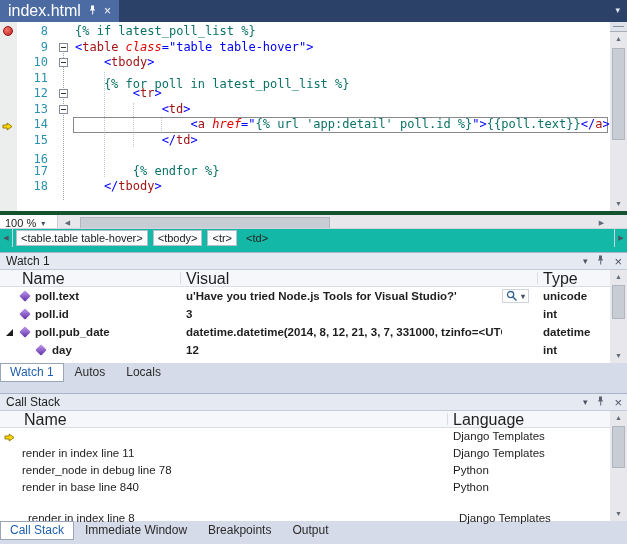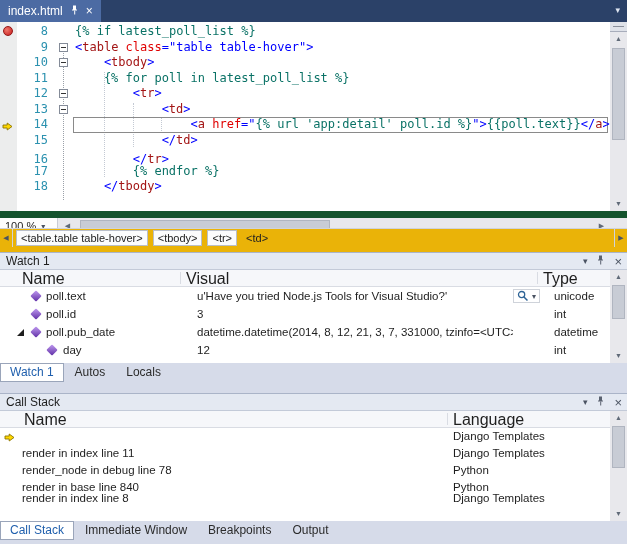--- a/index.html
+++ b/index.html
@@ -4,21 +4,21 @@
 <style>
   * { box-sizing: border-box; margin: 0; padding: 0; }
   html,body { width:627px; height:544px; }
   body { font-family:"Liberation Sans",sans-serif; font-size:12px; color:#1e1e1e;
          background:#d6dbe9; position:relative; overflow:hidden; }
 
   
   #tabstrip { position:absolute; left:0; top:0; width:627px; height:22px; background:#2b4168; }
   #doc-tab { position:absolute; left:0; top:0; height:22px; background:#4c6ba3; color:#fff;
              display:flex; align-items:center; gap:7px; padding:0 8px; }
-  #doc-tab .t { font-size:12px;text-align:center; }
+  #doc-tab .t { font-size:16px;text-align:center; }
   .tab-close { font-size:12px; line-height:12px; color:#fff; }
   #well-caret { position:absolute; right:7px; top:6px; color:#dfe6f2; font-size:9px; line-height:9px; }
 
   
   #editor { position:absolute; left:0; top:22px; width:610px; height:189px; background:#fff; overflow:hidden; }
   #bp-gutter { position:absolute; left:0; top:0; width:17px; height:189px; background:#eceded; }
   #outline-vline { position:absolute; left:63px; top:26px; height:152px; border-left:1px dotted #9aa0a8; }
   .guide { position:absolute; border-left:1px dotted #c3c9d3; }
   #code-rows { position:absolute; left:0; top:2px; width:610px; height:186px; }
   .code-row { position:absolute; left:0; width:610px; height:15.5px; }
@@ -28,60 +28,60 @@
             background:radial-gradient(circle at 35% 35%, #f0776b, #c51c1c); border:1px solid #941616; }
   .arrow-wrap { position:absolute; left:2px; top:3px; width:11px; height:9px; }
   .num { position:absolute; left:18px; top:0; width:30px; text-align:right; color:#2b91af;
          font-family:"DejaVu Sans Mono",monospace; font-size:12px; line-height:15.5px; }
   .out-box { position:absolute; left:59px; top:3px; width:9px; height:9px; background:#fff; border:1px solid #848b98; }
   .out-box .minus { position:absolute; left:1px; top:3px; width:5px; height:1px; background:#333; }
   .code-text { position:absolute; left:75px; top:0; white-space:pre;
                font-family:"DejaVu Sans Mono",monospace; font-size:12px; line-height:15.5px; }
   .tk-dj { color:#0a7266; }
   .tk-tg { color:#a31515; }
-  .tk-at { color:#e00000; }
+  .tk-at { color:#e00000;font-style:italic; }
   .tk-dl { color:#0000ff; }
   .tk-vl { color:#0000ff; }
 
   
   #ed-vsb { position:absolute; left:610px; top:22px; width:17px; height:189px; background:#e8e8ec; }
   #ed-split { position:absolute; left:0; top:0; width:17px; height:10px; background:#dfe2e9; border-bottom:1px solid #a8adbb; }
   #ed-split i { position:absolute; left:3px; top:4px; width:11px; height:1px; background:#8a8f9b; display:block; }
   .sb-arrow { position:absolute; width:17px; height:14px; color:#606a78; font-size:7px; text-align:center; line-height:14px; }
   .sb-thumb { position:absolute; left:2px; width:13px; background:#c8ccd5; border:1px solid #b0b5c0; }
 
-  #hrow { position:absolute; left:0; top:211px; width:627px; height:28px; background:#e8e8ec; border-top:7px solid #14532d; }
+  #hrow { position:absolute; left:0; top:211px; width:627px; height:28px; background:#e8e8ec; border-top:4px solid #14532d; }
   #zoom { position:absolute; left:0; top:0; width:58px; height:16px; background:#fdfdfd; border-right:1px solid #c9ccd4;
           display:flex; align-items:center; gap:5px; padding:0 5px; font-size:11px; }
   #zoom .zc { font-size:8px; color:#4a5362; }
   .h-arrow { position:absolute; top:0; width:17px; height:16px; color:#606a78; font-size:7px; text-align:center; line-height:16px; }
   #h-thumb { position:absolute; left:80px; top:2px; width:250px; height:12px; background:#c8ccd5; border:1px solid #b0b5c0; }
 
   
-  #crumbbar { position:absolute; left:0; top:228px; width:627px; height:27px; background:#eab308; border-top:1px solid #cfd3da; }
+  #crumbbar { position:absolute; left:0; top:228px; width:627px; height:27px; background:#14b8a6; border-top:1px solid #cfd3da; }
   #cb-left  { position:absolute; left:0; top:0; width:13px; height:18px; border-right:1px solid #d0d3da; color:#4a5362; font-size:7px; text-align:center; line-height:18px; }
   #cb-right { position:absolute; right:0; top:0; width:13px; height:18px; border-left:1px solid #d0d3da; color:#4a5362; font-size:7px; text-align:center; line-height:18px; }
   #crumbs { position:absolute; left:16px; top:1px; height:16px; display:flex; gap:5px; align-items:center; }
   .crumb { font-size:11px; color:#222; padding:0 4px; line-height:14px; white-space:nowrap; }
   .crumb.boxed { border:1px solid #b9bfca; background:#fbfcfd; }
 
   
   .phdr { position:absolute; left:0; width:627px; height:18px; background:#e4e9f2;
           border-top:1px solid #aab4c8; border-bottom:1px solid #c3cad8; }
   .phdr .title { position:absolute; left:6px; top:1px; font-size:12px; line-height:15px; }
   .phdr .icons { position:absolute; right:5px; top:0; height:16px; display:flex; gap:9px; align-items:center; color:#4a5362; }
   .hic { font-size:9px; line-height:9px; }
   .hic.x { font-size:13px; line-height:13px; }
 
   .list-area { position:absolute; left:0; width:610px; background:#fff; }
   .colhdr { position:absolute; left:0; top:0; width:100%; height:17px; background:#f6f7fa; border-bottom:1px solid #d9dce3; }
   .colhdr .c { position:absolute; top:1px; font-size:16px; line-height:15px; color:#1e1e1e; }
   .colsep { position:absolute; top:2px; height:12px; border-left:1px solid #d9dce3; }
 
-  .wrow { position:absolute; left:11px; width:100%; height:18px; font-size:11.5px; }
+  .wrow { position:absolute; left:0; width:100%; height:18px; font-size:11.5px;font-weight:bold; }
   .expander { position:absolute; left:6px; top:6px; width:0; height:0;
               border-left:7px solid transparent; border-bottom:7px solid #1e1e1e; }
   .vicon { position:absolute; top:5px; width:8px; height:8px; transform:rotate(45deg);
            background:linear-gradient(135deg,#c09af0,#5f2ea6); border-radius:1px; }
   .wname { position:absolute; top:0; line-height:18px; white-space:nowrap; }
   .wval  { position:absolute; left:186px; top:0; line-height:18px; white-space:nowrap; max-width:316px; overflow:hidden; }
   .magbox { position:absolute; left:502px; top:2px; height:14px; display:flex; align-items:center; gap:3px;
             background:#fff; border:1px solid #cfd3da; padding:0 3px; }
   .magbox .mcaret { font-size:8px; color:#4a5362; }
   .wtype { position:absolute; left:543px; top:0; line-height:18px; white-space:nowrap; }
@@ -138,21 +138,21 @@
         <div class="bp-cell"></div>
         <div class="num">10</div>
         <div class="out-box">
           <div class="minus"></div>
         </div>
         <div class="code-text" style="padding-left: 28.88px;"><span class="tk-dl">&lt;</span><span class="tk-tg">tbody</span><span class="tk-dl">&gt;</span></div>
       </div>
       <div class="code-row" style="top: 46.5px;">
         <div class="bp-cell"></div>
         <div class="num">11</div>
-        <div class="code-text" style="padding-left: 28.88px;"><span class="tk-dj">{% for poll in latest_poll_list %}</span></div>
+        <div class="code-text" style="padding-left: 28.88px; margin-top: 6px;"><span class="tk-dj">{% for poll in latest_poll_list %}</span></div>
       </div>
       <div class="code-row" style="top: 62px;">
         <div class="bp-cell"></div>
         <div class="num">12</div>
         <div class="out-box">
           <div class="minus"></div>
         </div>
         <div class="code-text" style="padding-left: 57.76px;"><span class="tk-dl">&lt;</span><span class="tk-tg">tr</span><span class="tk-dl">&gt;</span></div>
       </div>
       <div class="code-row" style="top: 77.5px;">
@@ -174,21 +174,20 @@
         <div class="code-text" style="padding-left: 115.52px;"><span class="tk-dl">&lt;</span><span class="tk-tg">a</span><span class="tk-at"> href</span><span class="tk-dl">="</span><span class="tk-dj">{% url 'app:detail' poll.id %}</span><span class="tk-dl">"&gt;</span><span class="tk-dj">{{poll.text}}</span><span class="tk-dl">&lt;/</span><span class="tk-tg">a</span><span class="tk-dl">&gt;</span></div>
       </div>
       <div class="code-row" style="top: 108.5px;">
         <div class="bp-cell"></div>
         <div class="num">15</div>
         <div class="code-text" style="padding-left: 86.64px;"><span class="tk-dl">&lt;/</span><span class="tk-tg">td</span><span class="tk-dl">&gt;</span></div>
       </div>
       <div class="code-row" style="top: 128px;">
         <div class="bp-cell"></div>
         <div class="num">16</div>
-        <div class="code-text" style="padding-left: 57.76px;"><span class="tk-dl">&lt;/</span><span class="tk-tg">tr</span><span class="tk-dl">&gt;</span></div>
       </div>
       <div class="code-row" style="top: 139.5px;">
         <div class="bp-cell"></div>
         <div class="num">17</div>
         <div class="code-text" style="padding-left: 57.76px;"><span class="tk-dj">{% endfor %}</span></div>
       </div>
       <div class="code-row" style="top: 155px;">
         <div class="bp-cell"></div>
         <div class="num">18</div>
         <div class="code-text" style="padding-left: 28.88px;"><span class="tk-dl">&lt;/</span><span class="tk-tg">tbody</span><span class="tk-dl">&gt;</span></div>
@@ -320,21 +319,21 @@
         <div class="cslang">Django Templates</div>
       </div>
       <div class="csrow" style="top: 51px;">
         <div class="csname">render_node in debug line 78</div>
         <div class="cslang">Python</div>
       </div>
       <div class="csrow" style="top: 68px;">
         <div class="csname">render in base line 840</div>
         <div class="cslang">Python</div>
       </div>
-      <div class="csrow" style="top: 79px;">
+      <div class="csrow" style="top: 99px; margin-left: 6px;">
         <div class="csname">render in index line 8</div>
         <div class="cslang">Django Templates</div>
       </div>
     </div>
 </div>
 <div class="panel-sb" style="top:411px; height:110px;">
   <div class="sb-arrow" style="top:0;">▲</div>
   <div class="sb-thumb" style="top:15px; height:42px;"></div>
   <div class="sb-arrow" style="top:96px;">▼</div>
 </div>

